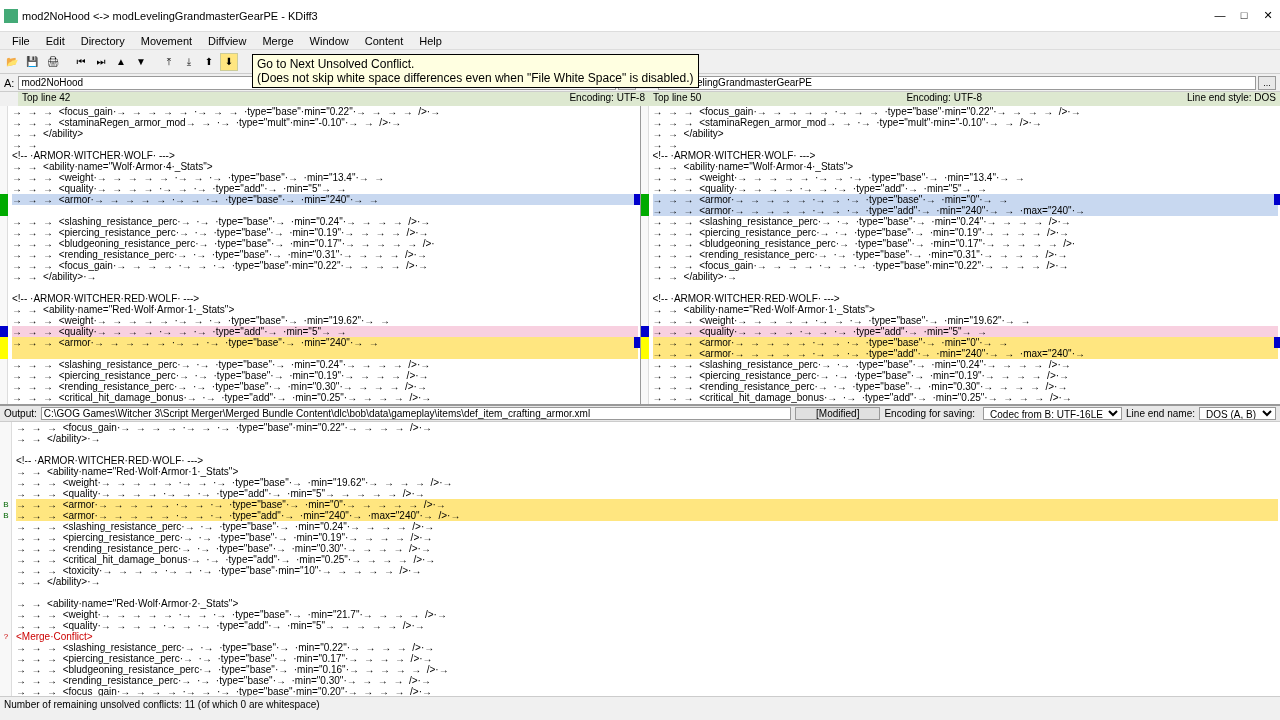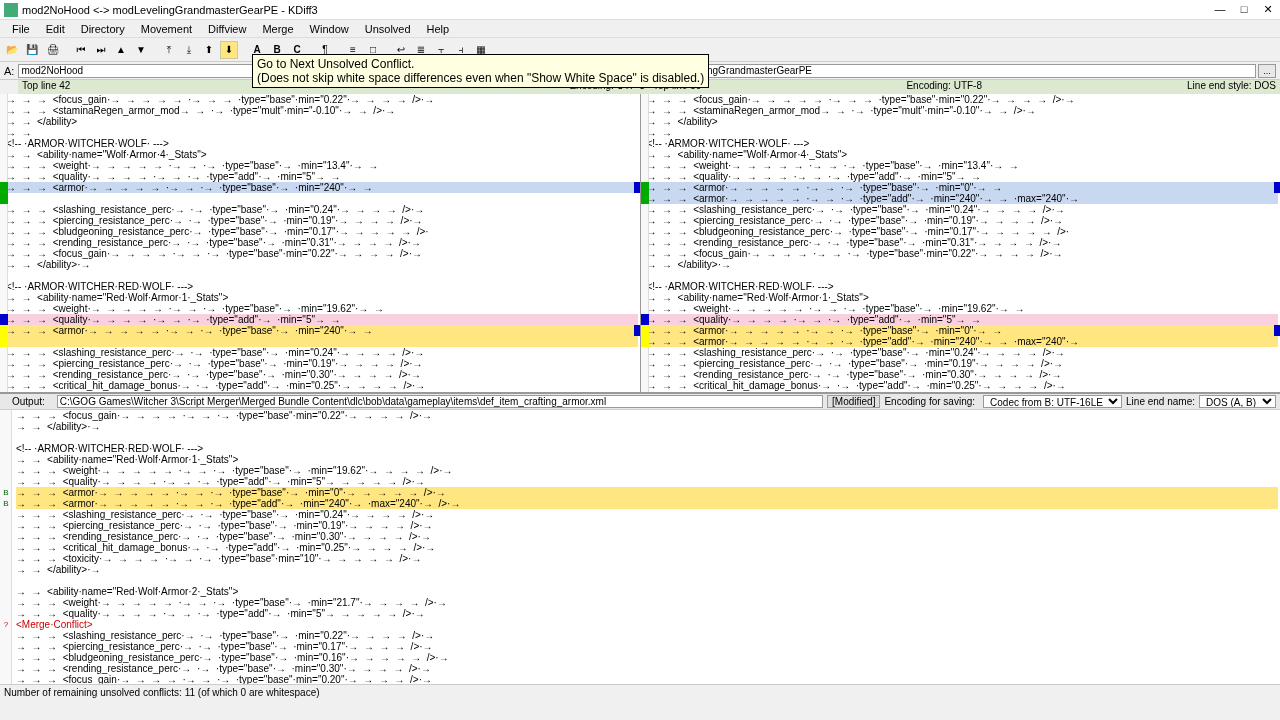--- a/index.html
+++ b/index.html
@@ -1,17 +1,17 @@
 <!DOCTYPE html>
 <html><head>
 <meta charset="utf-8">
 <style>
 * { margin: 0; padding: 0; box-sizing: border-box; font-family: "Segoe UI", Tahoma, sans-serif; }
 body { background: #f0f0f0; width: 1280px; height: 720px; overflow: hidden; font-size: 11px; }
-.titlebar { background: #fff; height: 20px; display: flex; align-items: center; padding: 0 4px; border-bottom: 1px solid #ddd; }
+.titlebar { background: #fff; height: 32px; display: flex; align-items: center; padding: 0 4px; border-bottom: 1px solid #ddd; }
 .titlebar .icon { width: 14px; height: 14px; background: #4a7; margin-right: 4px; }
 .titlebar .title { flex: 1; font-size: 11px; }
 .titlebar .wincontrols { display: flex; gap: 8px; }
 .wincontrols span { width: 16px; text-align: center; cursor: pointer; }
 .menubar { background: #f0f0f0; height: 18px; display: flex; align-items: center; padding: 0 4px; font-size: 11px; border-bottom: 1px solid #ddd; }
 .menubar span { padding: 0 8px; cursor: pointer; }
 .toolbar { background: #f0f0f0; height: 24px; display: flex; align-items: center; padding: 0 4px; gap: 2px; border-bottom: 1px solid #ccc; }
 .tbtn { width: 18px; height: 18px; display: inline-flex; align-items: center; justify-content: center; cursor: pointer; border: 1px solid transparent; font-size: 10px; }
 .tbtn.highlight { background: #ffe680; border-color: #cc9; }
 .tsep { width: 6px; }
@@ -25,31 +25,31 @@
 .panes { display: flex; height: 300px; border-bottom: 2px solid #999; }
 .pane { flex: 1; background: #fff; position: relative; overflow: hidden; border-right: 1px solid #999; font-family: "Courier New", monospace; font-size: 10px; }
 .pane:last-child { border-right: none; }
 .code { white-space: pre; padding: 0 2px; line-height: 11px; }
 .code .ln { display: block; height: 11px; }
 .gutter { position: absolute; left: 0; top: 0; width: 8px; height: 100%; background: #f8f8f8; border-right: 1px solid #ddd; }
 .gmark { position: absolute; width: 8px; height: 11px; }
 .gmark.green { background: #0a0; }
 .gmark.blue { background: #00c; }
 .gmark.yellow { background: #ff0; }
-.code-wrap { margin-left: 4px; }
+.code-wrap { margin-left: 10px; }
 .hl-yellow { background: #ffe680; }
 .hl-blue { background: #c8d8f0; }
 .hl-pink { background: #f8d0e0; }
 .sidemark { position: absolute; right: 0; width: 6px; height: 11px; }
 .sidemark.blue { background: #00c; }
 .tooltip { position: absolute; background: #ffffe1; border: 1px solid #000; padding: 2px 4px; font-size: 12px; z-index: 100; white-space: nowrap; }
 .outbar { height: 16px; background: #e8e8e8; border-bottom: 1px solid #ccc; display: flex; align-items: center; font-size: 10px; }
-.outbar .lbl { padding: 0 12px; }
+.outbar .lbl { padding: 0 4px; }
 .outbar input { flex: 1; border: 1px solid #999; height: 13px; font-size: 10px; padding: 0 2px; background: #fff; margin-right: 4px; }
-.outbar .tag { background: #e0e0e0; padding: 0 4px; border: 1px solid #999; }
+.outbar .tag { background: #e0e0e0; padding: 0 20px; border: 1px solid #999; }
 .outbar .sel { border: 1px solid #999; background: #fff; padding: 0 2px; margin: 0 4px; font-size: 10px; height: 13px; }
 .outpane { height: 274px; background: #fff; font-family: "Courier New", monospace; font-size: 10px; overflow: hidden; position: relative; }
 .outpane .code { line-height: 11px; }
 .statusbar { height: 16px; background: #f0f0f0; border-top: 1px solid #ccc; padding: 0 4px; font-size: 10px; display: flex; align-items: center; }
 .conflict { color: #c00; }
 .out-gutter { position: absolute; left: 0; top: 0; width: 12px; height: 100%; background: #f8f8f8; border-right: 1px solid #ddd; }
 .out-code { margin-left: 14px; }
 .ogmark { position: absolute; width: 12px; height: 11px; font-size: 8px; text-align: center; line-height: 11px; }
 </style>
 </head>
@@ -66,21 +66,21 @@
 </div>
 
 <div class="menubar" id="menubar">
     <span>File</span>
     <span>Edit</span>
     <span>Directory</span>
     <span>Movement</span>
     <span>Diffview</span>
     <span>Merge</span>
     <span>Window</span>
-    <span>Unsolved</span>
+    <span>Content</span>
     <span>Help</span>
   </div>
 
 <div class="toolbar">
   <span class="tbtn">📂</span>
   <span class="tbtn">💾</span>
   <span class="tbtn">🖨</span>
   <span class="tsep"></span>
   <span class="tbtn">⏮</span>
   <span class="tbtn">⏭</span>
@@ -107,21 +107,21 @@
   <span class="tbtn">≡</span>
   <span class="tbtn">□</span>
   <span class="tsep"></span>
   <span class="tbtn">↩</span>
   <span class="tbtn">≣</span>
   <span class="tbtn">⫟</span>
   <span class="tbtn">⫞</span>
   <span class="tbtn">▦</span>
   <div class="tooltip" style="left:252px;top:54px;">
     <div>Go to Next Unsolved Conflict.</div>
-    <div>(Does not skip white space differences even when "Show White Space" is disabled.)</div>
+    <div>(Does not skip white space differences even when "File White Space" is disabled.)</div>
   </div>
 </div>
 
 <div class="pathbar">
   <div class="pathcell" style="flex:1">
     <span class="lbl">A:</span>
     <input value="mod2NoHood" style="">
     <span class="btn">...</span>
   </div>
   <div class="pathcell" style="flex:1">

